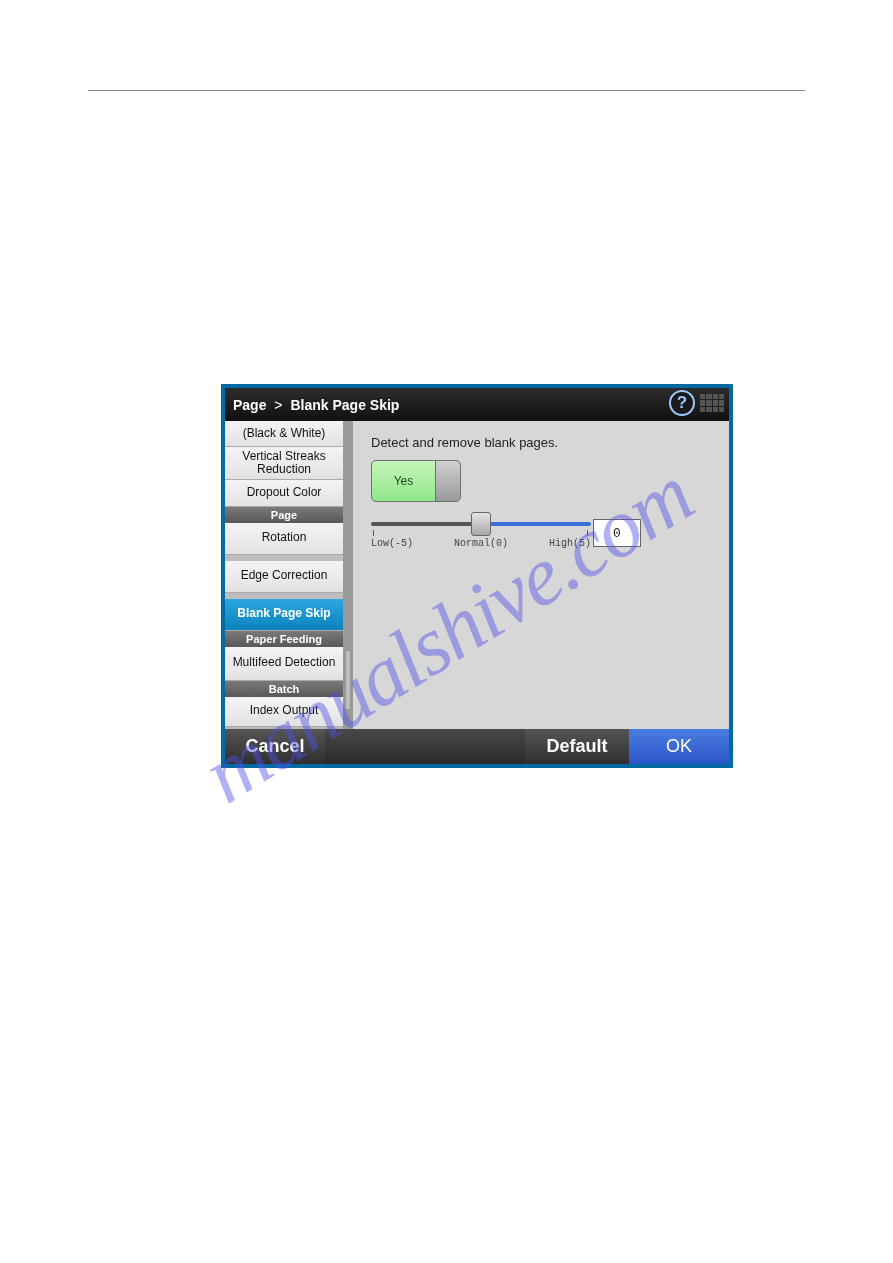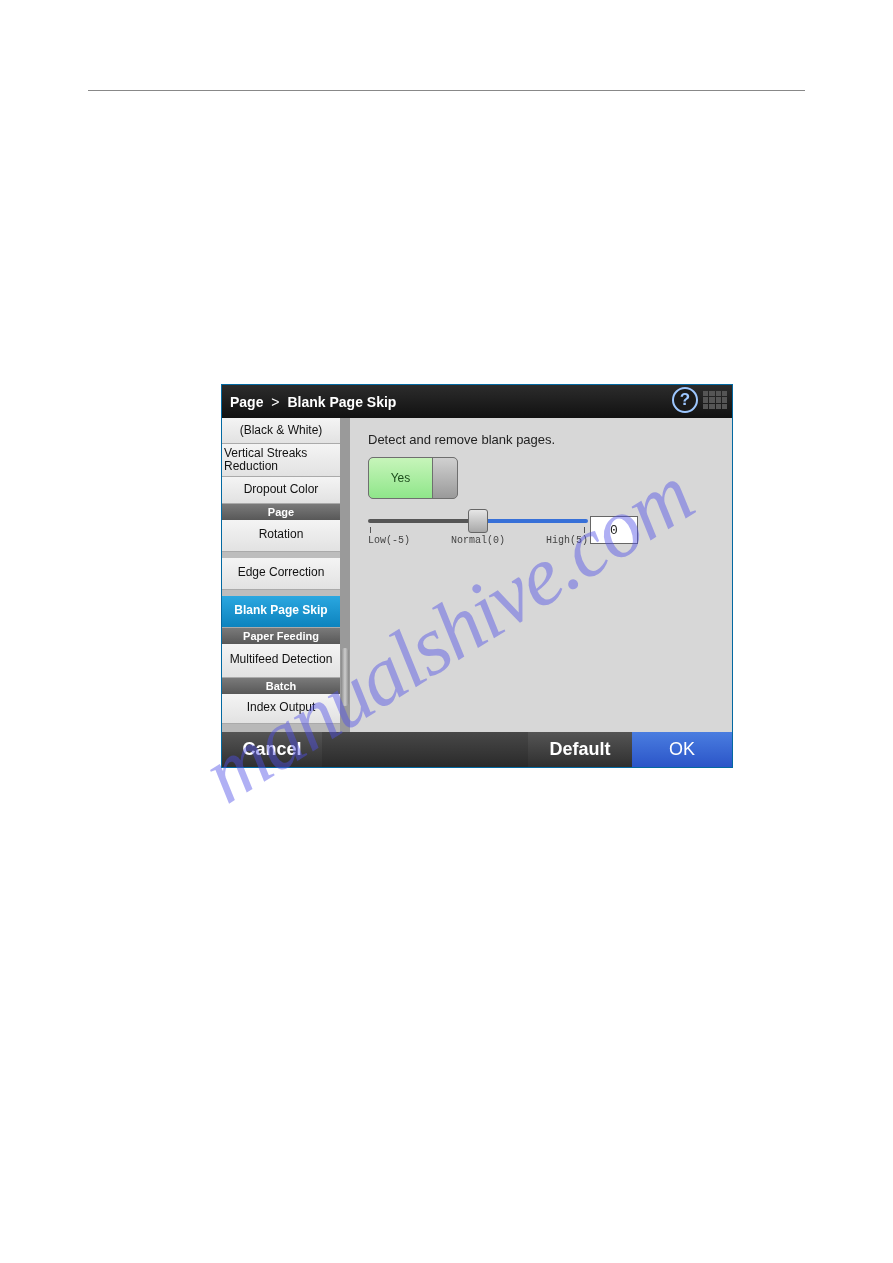--- a/index.html
+++ b/index.html
@@ -39,21 +39,21 @@
     font-weight: 500;
     letter-spacing: -2px;
   }
 
   
   .device {
     position: absolute;
     left: 221px; top: 384px;
     width: 512px; height: 384px;
     background: #4c1d95;
-    border: 1px solid #0369a1;
+    border: 4px solid #0369a1;
     overflow: hidden;
     z-index: 10;
   }
   .titlebar {
     height: 33px;
     background: linear-gradient(#2c2c2c, #111);
     color: #fff;
     display: flex; align-items: center;
     padding: 0 8px;
     font-size: 14px;
@@ -98,20 +98,21 @@
     background: #b8b8b8;
     overflow: hidden;
     position: relative;
     display: flex; flex-direction: column;
     font-size: 12px;
   }
   .sidebar .item {
     background: linear-gradient(#f4f4f4, #e2e2e2);
     border-bottom: 1px solid #aaa;
     padding: 6px 4px;
+    text-align: center;
     color: #111;
     line-height: 1.1;
     min-height: 26px;
     display: flex; align-items: center; justify-content: center;
   }
   .sidebar .item.twoline { padding: 3px 2px; }
   .sidebar .item.active {
     background: linear-gradient(#2aa7e0, #0d83be);
     color: #fff;
     font-weight: 600;

